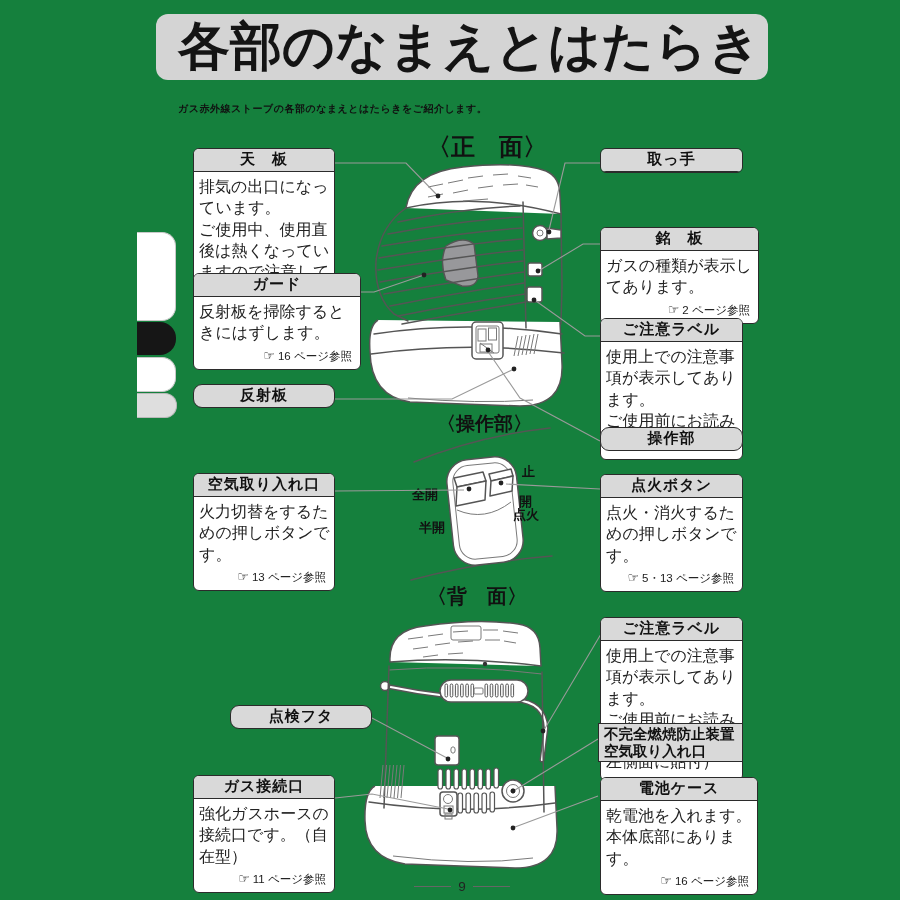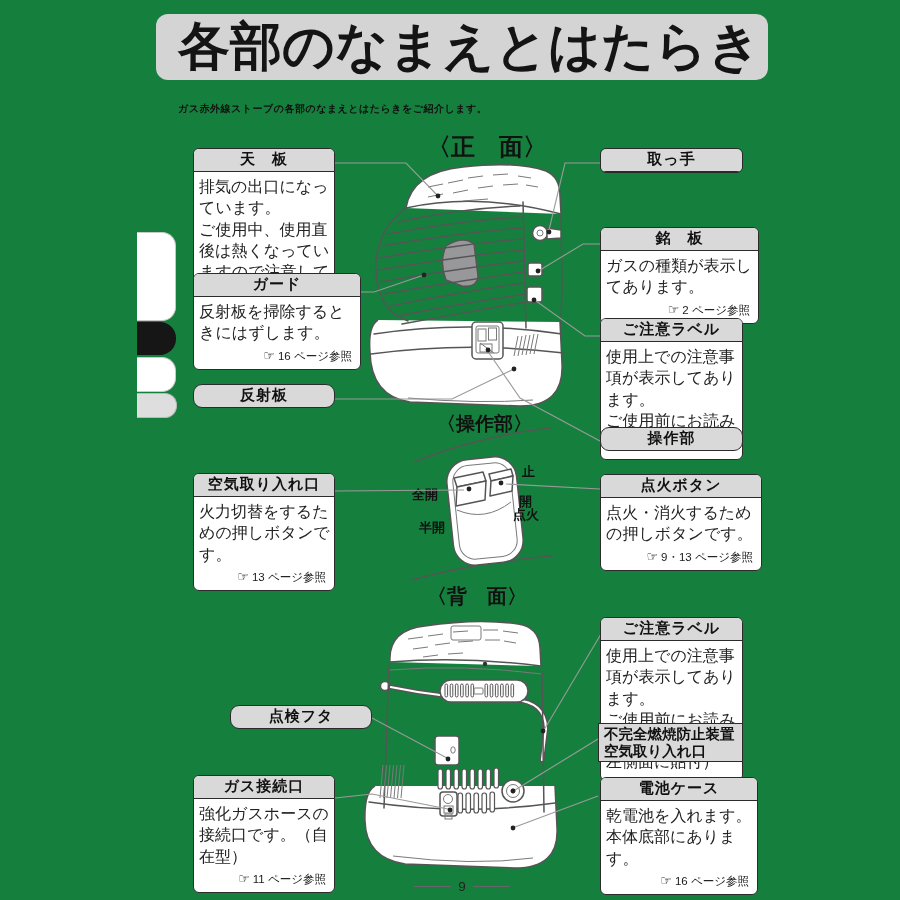--- a/index.html
+++ b/index.html
@@ -331,24 +331,24 @@
   </div>
 
   <div class="pill" style="left:600px; top:427px; width:143px;">操作部</div>
 
   <div class="callout" style="left:193px; top:473px; width:142px;">
     <div class="co-head">空気取り入れ口</div>
     <div class="co-body">火力切替をするための押しボタンです。</div>
     <div class="co-ref"><span class="ref-icon">☞</span><span>13 ページ参照</span></div>
   </div>
 
-  <div class="callout" style="left:600px; top:474px; width:162px;">
+  <div class="callout" style="left:600px; top:474px; width:143px;">
     <div class="co-head">点火ボタン</div>
     <div class="co-body">点火・消火するための押しボタンです。</div>
-    <div class="co-ref"><span class="ref-icon">☞</span><span>9・13 ページ参照</span></div>
+    <div class="co-ref"><span class="ref-icon">☞</span><span>5・13 ページ参照</span></div>
   </div>
 
   <div class="callout" style="left:600px; top:617px; width:143px;">
     <div class="co-head">ご注意ラベル</div>
     <div class="co-body" style="padding-bottom:7px;">使用上での注意事項が表示してあります。
 ご使用前にお読みください。（機器左側面に貼付）</div>
   </div>
 
   <div class="pill" style="left:193px; top:705px; width:142px;margin-left:37px;">点検フタ</div>
 

